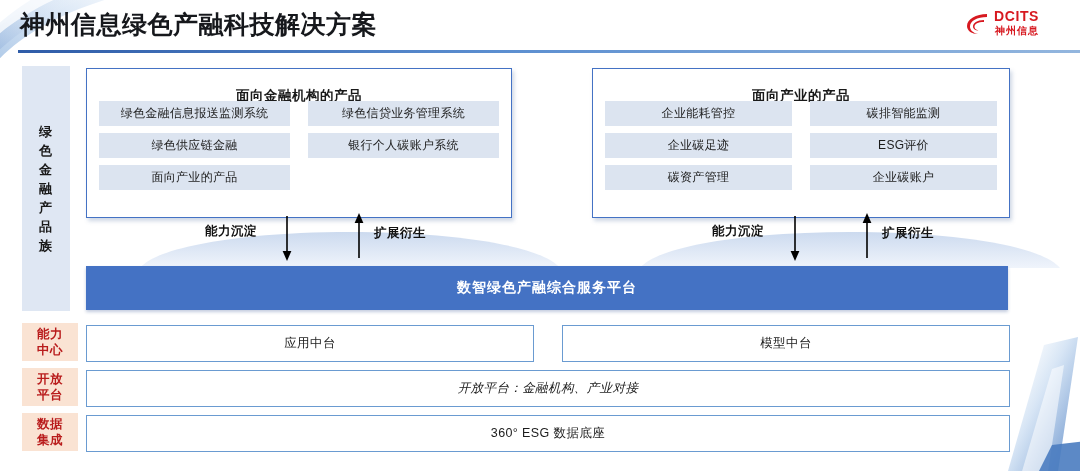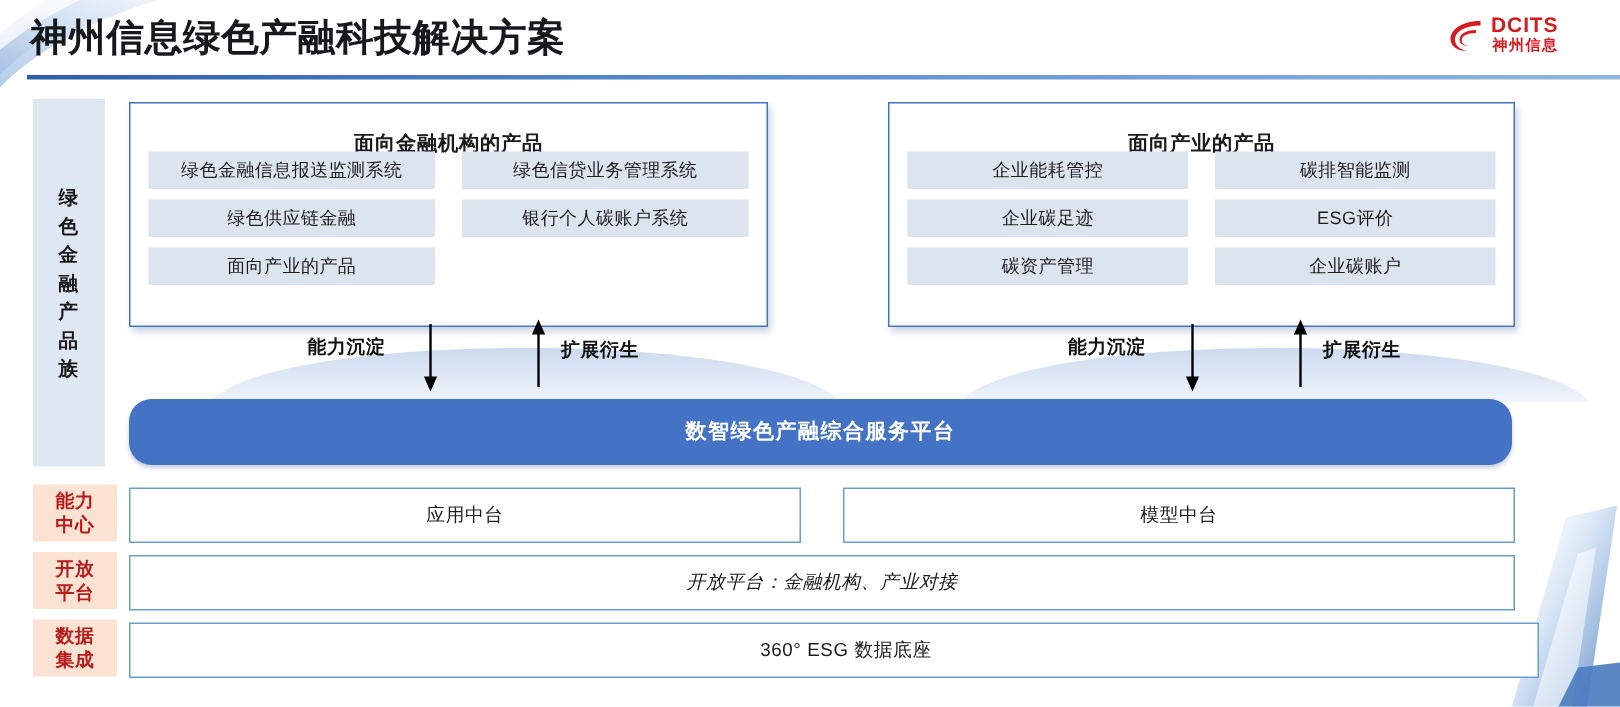--- a/index.html
+++ b/index.html
@@ -74,21 +74,20 @@
     letter-spacing:.5px;white-space:nowrap;
   }
   .arrowbox{position:absolute;}
 
   
   .platform{
     position:absolute;left:86px;top:266px;width:922px;height:44px;
     background:#4472c4;
     display:flex;align-items:center;justify-content:center;
     box-shadow:0 2px 3px rgba(60,90,150,.3);
-    border-radius:15px;
   }
   .platform span{font-size:14px;font-weight:bold;color:#fff;letter-spacing:1px;}
 
   
   .lbox{
     position:absolute;background:#fff;border:1.3px solid #6a9bd1;
     display:flex;align-items:center;justify-content:center;
     font-size:12.5px;color:#1c1c1c;letter-spacing:.4px;white-space:nowrap;
   }
 </style>
@@ -246,15 +245,15 @@
 
   <div class="platform">
     <span>数智绿色产融综合服务平台</span>
   </div>
 
   <div class="lbox" style="left:562px;top:325px;width:446px;height:35px;">模型中台</div>
   <div class="lbox" style="left:86px;top:325px;width:446px;height:35px;">应用中台</div>
 
   <div class="lbox" style="left:86px;top:370px;width:922px;height:35px;font-style:italic;">开放平台：金融机构、产业对接</div>
 
-  <div class="lbox" style="left:86px;top:415px;width:922px;height:35px;padding-left:16px;">360° ESG 数据底座</div>
+  <div class="lbox" style="left:86px;top:415px;width:922px;height:35px;">360° ESG 数据底座</div>
 
 </div>
 
 </body></html>

